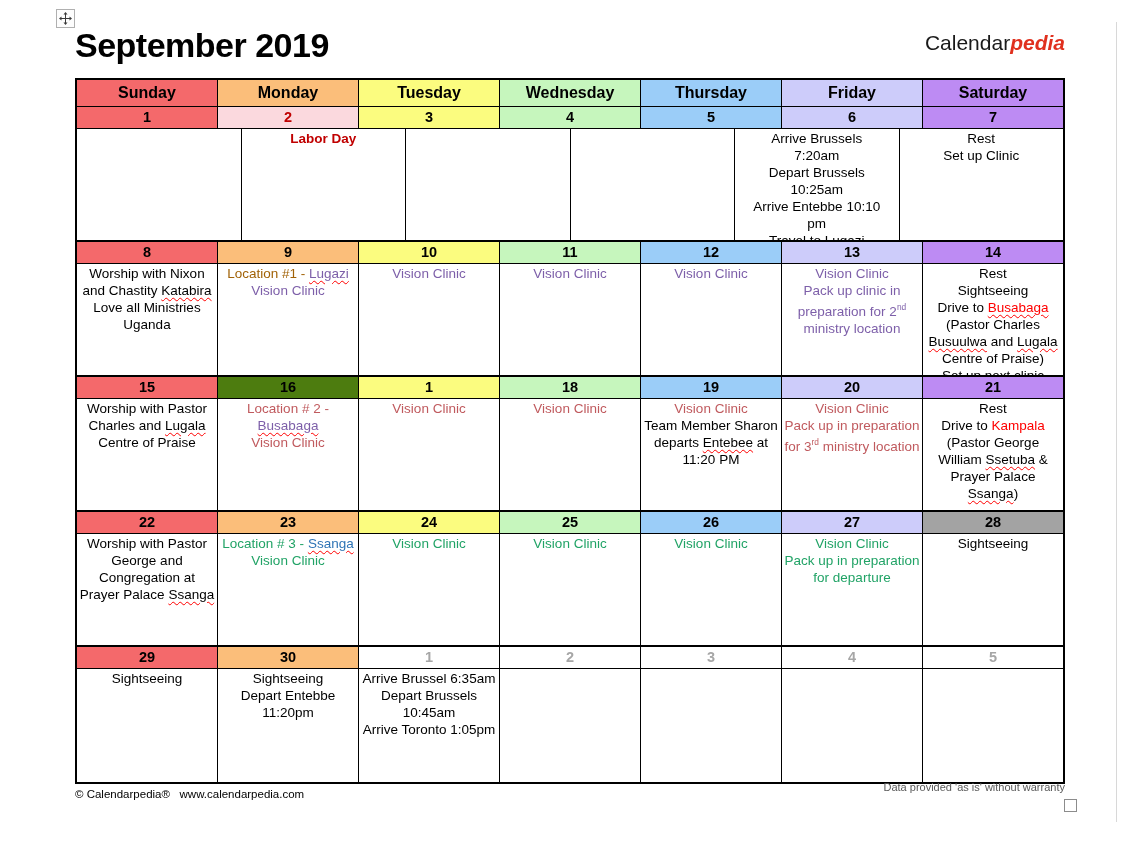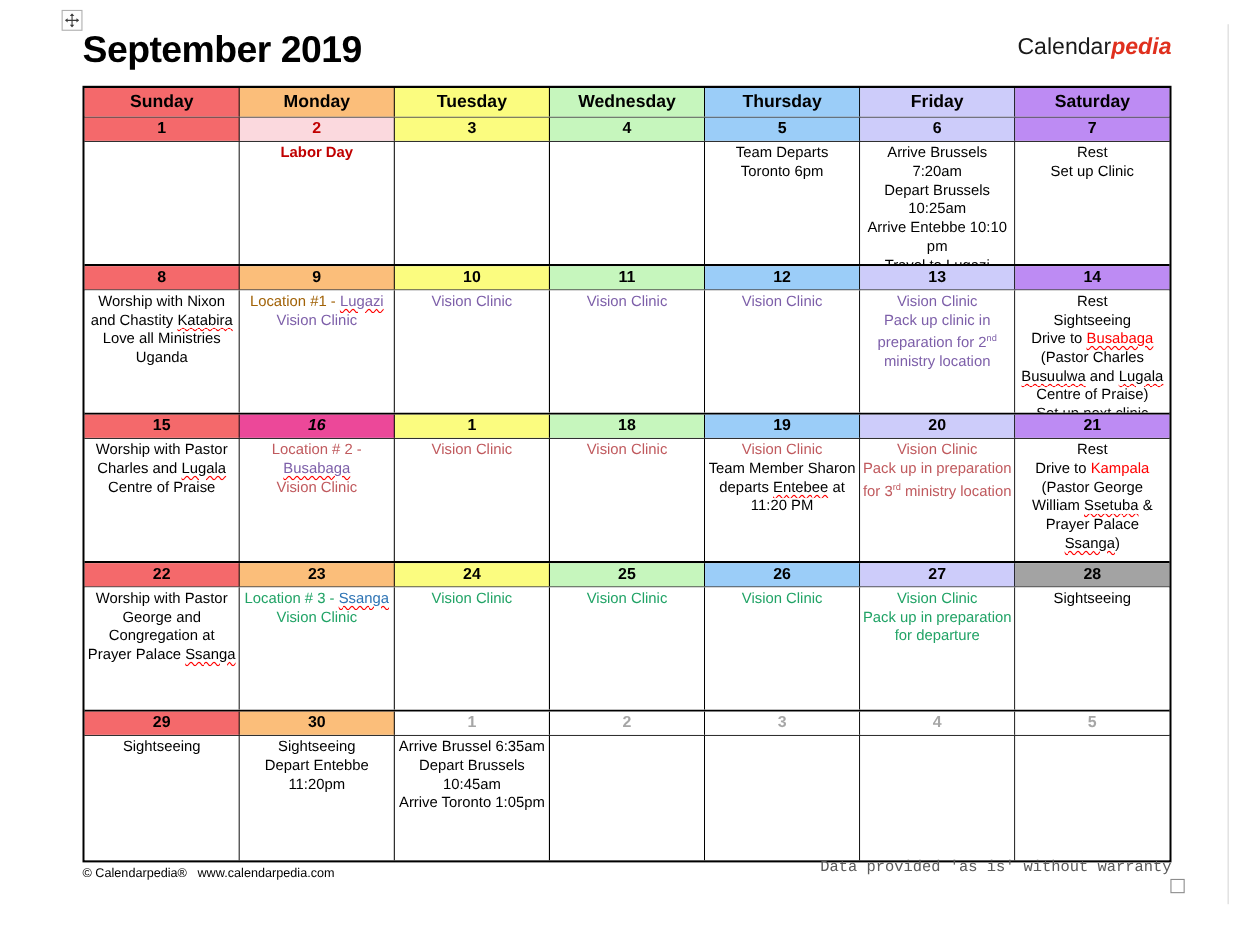--- a/index.html
+++ b/index.html
@@ -28,21 +28,21 @@
   .cell:last-child { border-right:none; }
   .weekday-cell { font-size:16px; font-weight:bold; text-align:center; line-height:26px; color:#000; }
   .num-cell { font-size:14.5px; font-weight:bold; text-align:center; line-height:21px; }
   .day-cell { font-size:13.5px; color:#000; text-align:center; padding-top:1px; line-height:17px; background:#fff; }
   .evt-line { white-space:nowrap; }
   .squiggle { text-decoration-line:underline; text-decoration-style:wavy;
     text-decoration-color:#ff0000; text-decoration-thickness:1px; text-underline-offset:2px; }
   .day-cell sup { font-size:0.62em; }
 
   .footer-left { position:absolute; left:75px; top:788px; font-size:11.5px; color:#000; white-space:pre; }
-  .footer-right { position:absolute; right:61px; top:781px; font-size:14px; color:#5a5a5a;font-family:Liberation Mono, monospace; }
+  .footer-right { position:absolute; right:61px; top:781px; font-size:11px; color:#5a5a5a; }
   .resize-handle { position:absolute; left:1064px; top:799px; width:13px; height:13px;
     border:1px solid #8c8c8c; background:#fff; }
   .page-edge { position:absolute; left:1116px; top:22px; width:1px; height:800px; background:#d8d8d8; }
 </style>
 </head>
 <body>
 
 <div class="move-handle">
   <svg width="13" height="13" viewBox="0 0 13 13">
     <g stroke="#3a3a3a" stroke-width="1">
@@ -85,24 +85,20 @@
       <div class="cell num-cell" style="background: rgb(189, 139, 243); color: rgb(0, 0, 0);">7</div>
     </div>
     <div class="cal-row content-row">
       <div class="cell day-cell"></div>
       <div class="cell day-cell">
         <div class="evt-line"><span style="color: rgb(192, 0, 0); font-weight: bold;">Labor Day</span></div>
       </div>
       <div class="cell day-cell"></div>
       <div class="cell day-cell"></div>
       <div class="cell day-cell">
-        <div class="evt-line"><span>Team Departs</span></div>
-        <div class="evt-line"><span>Toronto 6pm</span></div>
-      </div>
-      <div class="cell day-cell">
         <div class="evt-line"><span>Arrive Brussels</span></div>
         <div class="evt-line"><span>7:20am</span></div>
         <div class="evt-line"><span>Depart Brussels</span></div>
         <div class="evt-line"><span>10:25am</span></div>
         <div class="evt-line"><span>Arrive Entebbe 10:10</span></div>
         <div class="evt-line"><span>pm</span></div>
         <div class="evt-line"><span>Travel to Lugazi</span></div>
       </div>
       <div class="cell day-cell">
         <div class="evt-line"><span>Rest</span></div>
@@ -149,21 +145,21 @@
         <div class="evt-line"><span>Sightseeing</span></div>
         <div class="evt-line"><span>Drive to </span><span class="squiggle" style="color: rgb(255, 0, 0);">Busabaga</span></div>
         <div class="evt-line"><span>(Pastor Charles</span></div>
         <div class="evt-line"><span class="squiggle">Busuulwa</span><span> and </span><span class="squiggle">Lugala</span></div>
         <div class="evt-line"><span>Centre of Praise)</span></div>
         <div class="evt-line"><span>Set up next clinic</span></div>
       </div>
     </div>
     <div class="cal-row num-row">
       <div class="cell num-cell" style="background: rgb(244, 105, 107); color: rgb(0, 0, 0);">15</div>
-      <div class="cell num-cell" style="background: #ec4899; color: rgb(0, 0, 0); font-style: italic;">16</div>
+      <div class="cell num-cell" style="background: #4d7c0f; color: rgb(0, 0, 0);">16</div>
       <div class="cell num-cell" style="background: rgb(251, 252, 127); color: rgb(0, 0, 0);">1</div>
       <div class="cell num-cell" style="background: rgb(198, 246, 189); color: rgb(0, 0, 0);">18</div>
       <div class="cell num-cell" style="background: rgb(155, 205, 248); color: rgb(0, 0, 0);">19</div>
       <div class="cell num-cell" style="background: rgb(205, 204, 250); color: rgb(0, 0, 0);">20</div>
       <div class="cell num-cell" style="background: rgb(189, 139, 243); color: rgb(0, 0, 0);">21</div>
     </div>
     <div class="cal-row content-row">
       <div class="cell day-cell">
         <div class="evt-line"><span>Worship with Pastor</span></div>
         <div class="evt-line"><span>Charles and </span><span class="squiggle">Lugala</span></div>

